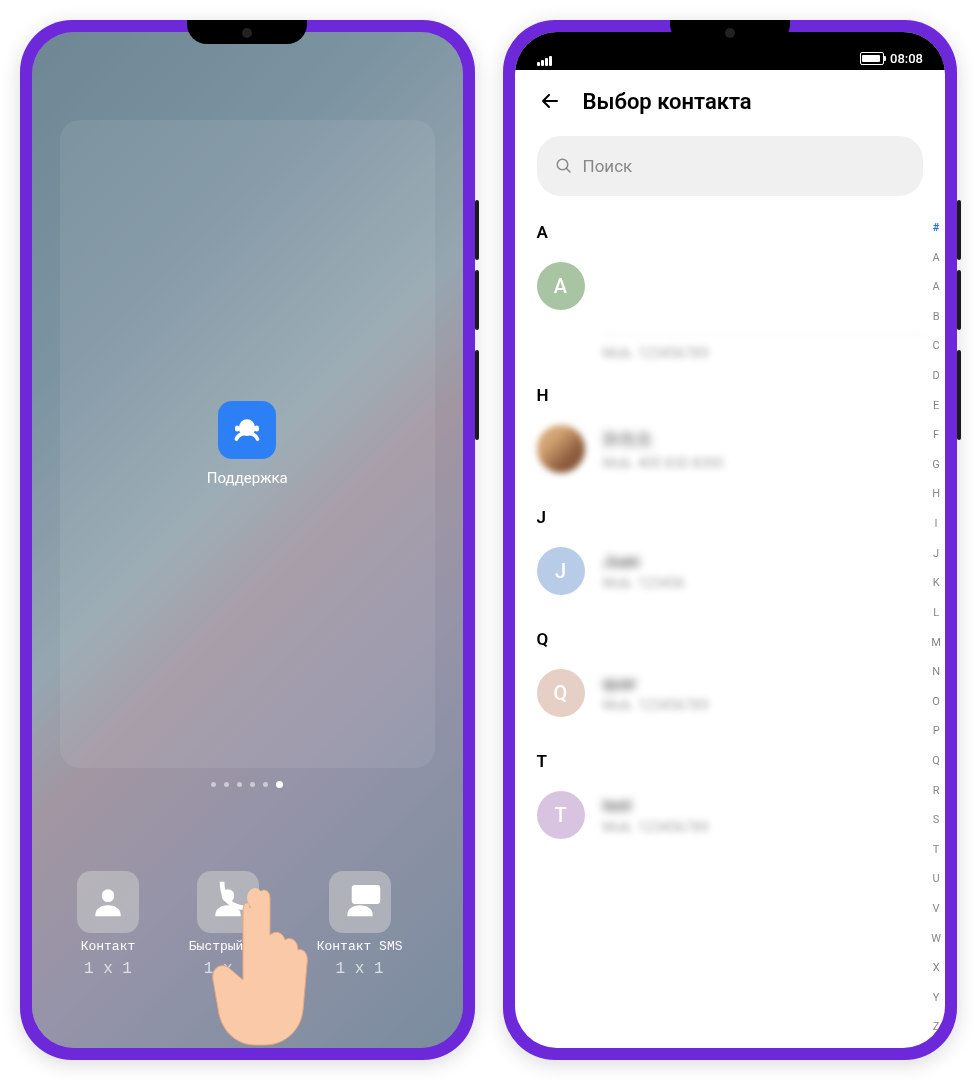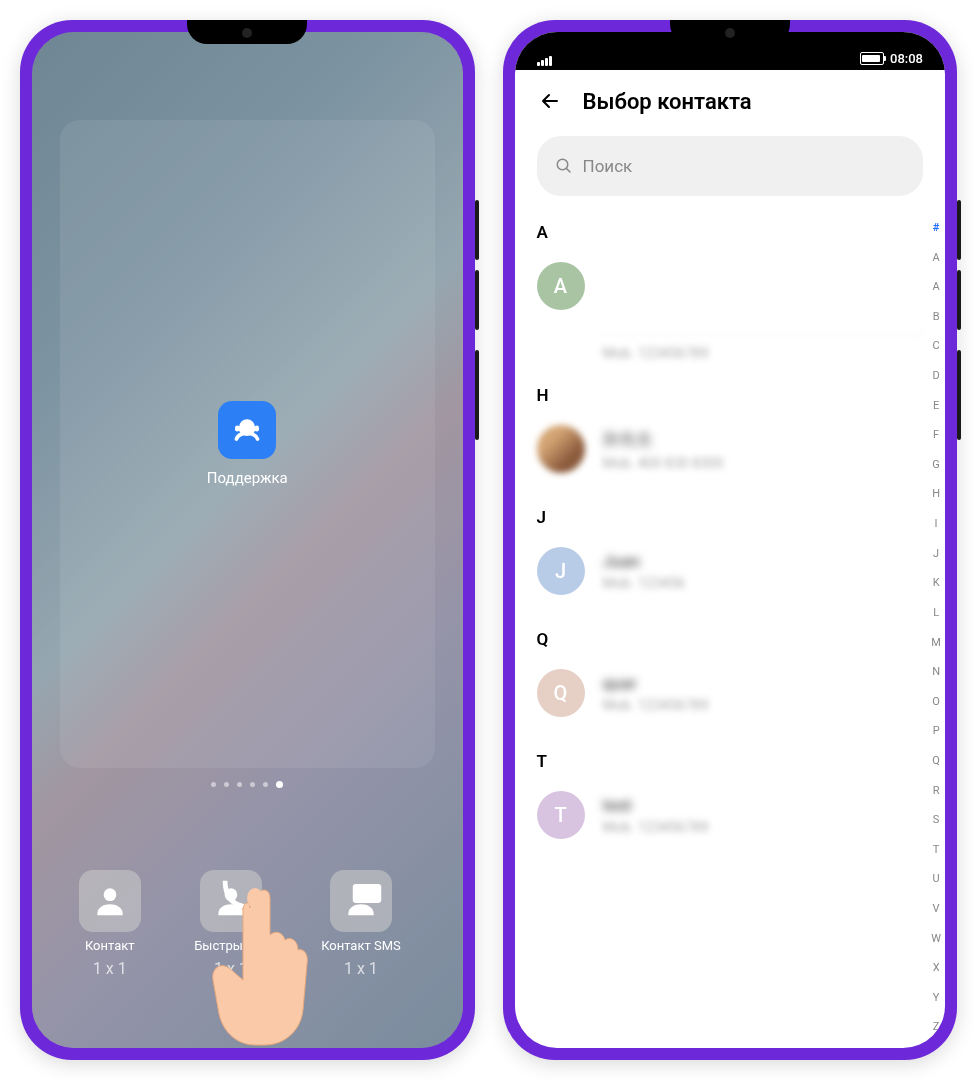--- a/index.html
+++ b/index.html
@@ -139,20 +139,21 @@
   }
   .widget-row {
     position: absolute;
     bottom: 70px;
     left: 0;
     right: 15px;
     display: flex;
     justify-content: space-around;
     padding: 0 20px;
     z-index: 2;
+    font-family: Liberation Mono, monospace;
   }
   .widget-item {
     display: flex;
     flex-direction: column;
     align-items: center;
     gap: 6px;
   }
   .widget-icon {
     width: 62px;
     height: 62px;

